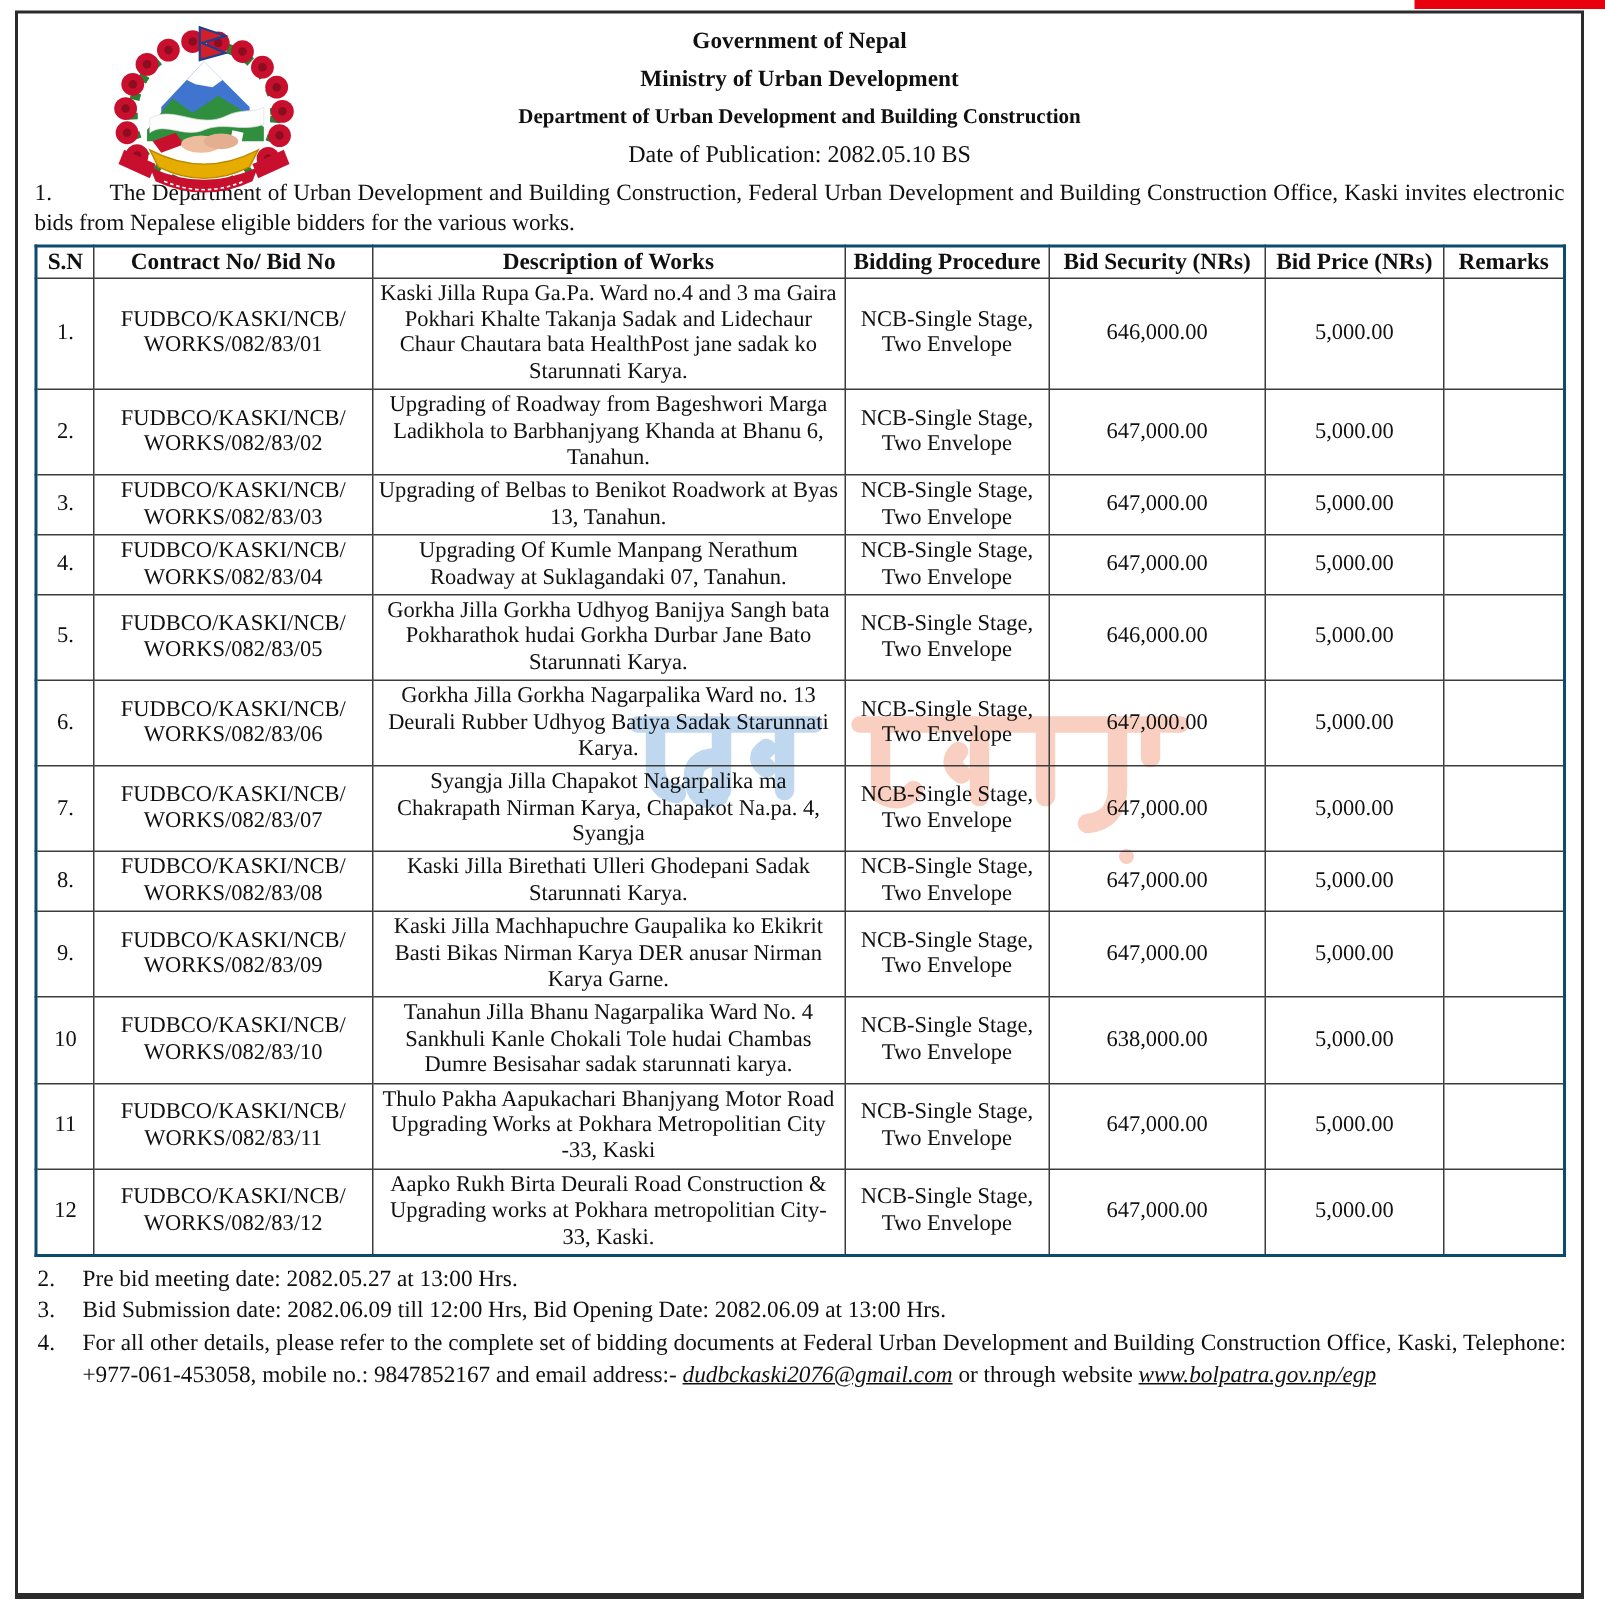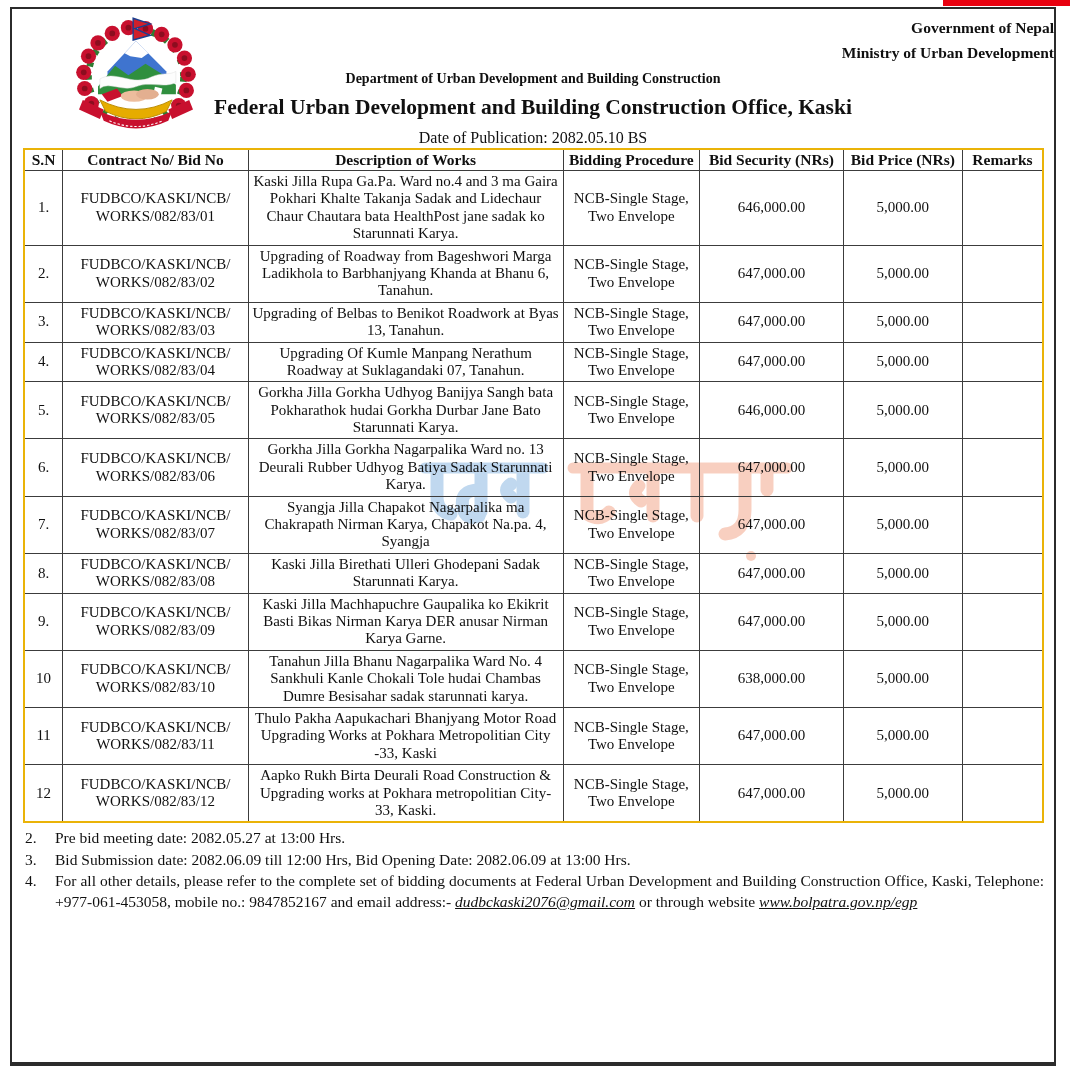--- a/index.html
+++ b/index.html
@@ -3,34 +3,34 @@
 <meta charset="utf-8">
 <style>
   html,body{margin:0;padding:0;background:#ffffff;}
   body{width:1070px;height:1077px;position:relative;font-family:"Liberation Serif","DejaVu Serif",serif;color:#101010;}
   .red-mark{position:absolute;top:0;right:0;width:127px;height:6px;background:#e8000f;}
   .page{position:absolute;left:10px;top:7px;width:1046px;height:1059px;background:#fff;
         border:2px solid #2b2b2b;border-bottom-width:4px;overflow:hidden;box-sizing:border-box;}
   
   .emblem{position:absolute;left:48px;top:8px;width:152px;height:124px;}
   .hdr{text-align:center;padding-top:6px;}
-  .h-small{font-size:15.5px;font-weight:bold;margin:4px 0 7px;text-align:right;}
+  .h-small{font-size:15.5px;font-weight:bold;margin:4px 0 7px;}
   .h-dept{font-size:14px;font-weight:bold;margin:9px 0 8px;}
   .h-office{font-size:21.5px;font-weight:bold;margin:8px 0 9px;}
   .banner-row{margin:2px 0 0;}
   .banner{display:inline-block;background:#191919;color:#ffffff;font-size:20px;font-weight:bold;
           padding:3px 74px 4px;letter-spacing:.5px;}
   .pub{font-size:16px;font-weight:normal;margin-top:6px;}
   
   .intro{font-size:15.5px;line-height:1.28;text-align:justify;margin:6px 11px 4px 11px;}
   .intro-num{display:inline-block;width:50px;}
   
   .table-wrap{position:relative;margin:1px 10px 0 11px;}
   .watermark{position:absolute;left:392px;top:294px;z-index:0;opacity:.55;pointer-events:none;}
-  table{width:100%;border-collapse:collapse;border:2px solid #eab308;position:relative;z-index:1;
+  table{width:100%;border-collapse:collapse;border:2px solid #0c4a6e;position:relative;z-index:1;
         background:transparent;table-layout:fixed;}
   th{font-size:15.5px;font-weight:bold;border:1px solid #3c3c3c;padding:1px 2px;text-align:center;}
   td{font-size:15px;border:1px solid #3c3c3c;padding:2px 3px;text-align:center;line-height:1.16;
      vertical-align:middle;word-wrap:break-word;}
   
   .notes{margin:4px 10px 0 13px;font-size:15.5px;line-height:1.38;}
   .note{display:flex;}
   .note-num{flex:none;width:30px;}
   .note-text{flex:1;text-align:justify;}
   .doc-link{font-style:italic;text-decoration:underline;color:#101010;cursor:pointer;}
@@ -98,24 +98,26 @@
       <polygon points="136,86 114,96 118,106 140,96"></polygon>
       <path d="M42,98 Q80,116 118,98 L114,108 Q80,124 46,108 Z"></path>
     </g>
     <path d="M52,108 Q80,120 108,108" fill="none" stroke="#ffffff" stroke-width="1.2" stroke-dasharray="2.5 2"></path>
   </svg>
 
   <div class="hdr">
     <div class="h-small">Government of Nepal</div>
     <div class="h-small">Ministry of Urban Development</div>
     <div class="h-dept">Department of Urban Development and Building Construction</div>
-    <div class="h-office">Federal Urban Development and Building Construction Office, Kaski</div>
     <div class="pub">Date of Publication: 2082.05.10 BS</div>
   </div>
 
+  <div class="intro">
+    <span class="intro-num">1.</span><span>The Department of Urban Development and Building Construction, Federal Urban Development and Building Construction Office, Kaski invites electronic bids from Nepalese eligible bidders for the various works.</span>
+  </div>
 
   <div class="table-wrap">
     <svg class="watermark" width="390" height="125" viewBox="0 0 390 125" aria-label="ठेक्का बजार">
       <g fill="none" stroke="#8db9e2" stroke-width="13" stroke-linecap="round">
         <path d="M10,26 h118" stroke-width="11"></path>
         <path d="M22,32 v22 q0,16 14,18"></path>
         <path d="M66,32 v38"></path>
         <path d="M64,48 q-20,0 -16,18 q3,13 16,8"></path>
         <path d="M108,32 v38"></path>
         <path d="M96,42 q-9,6 0,13"></path>

